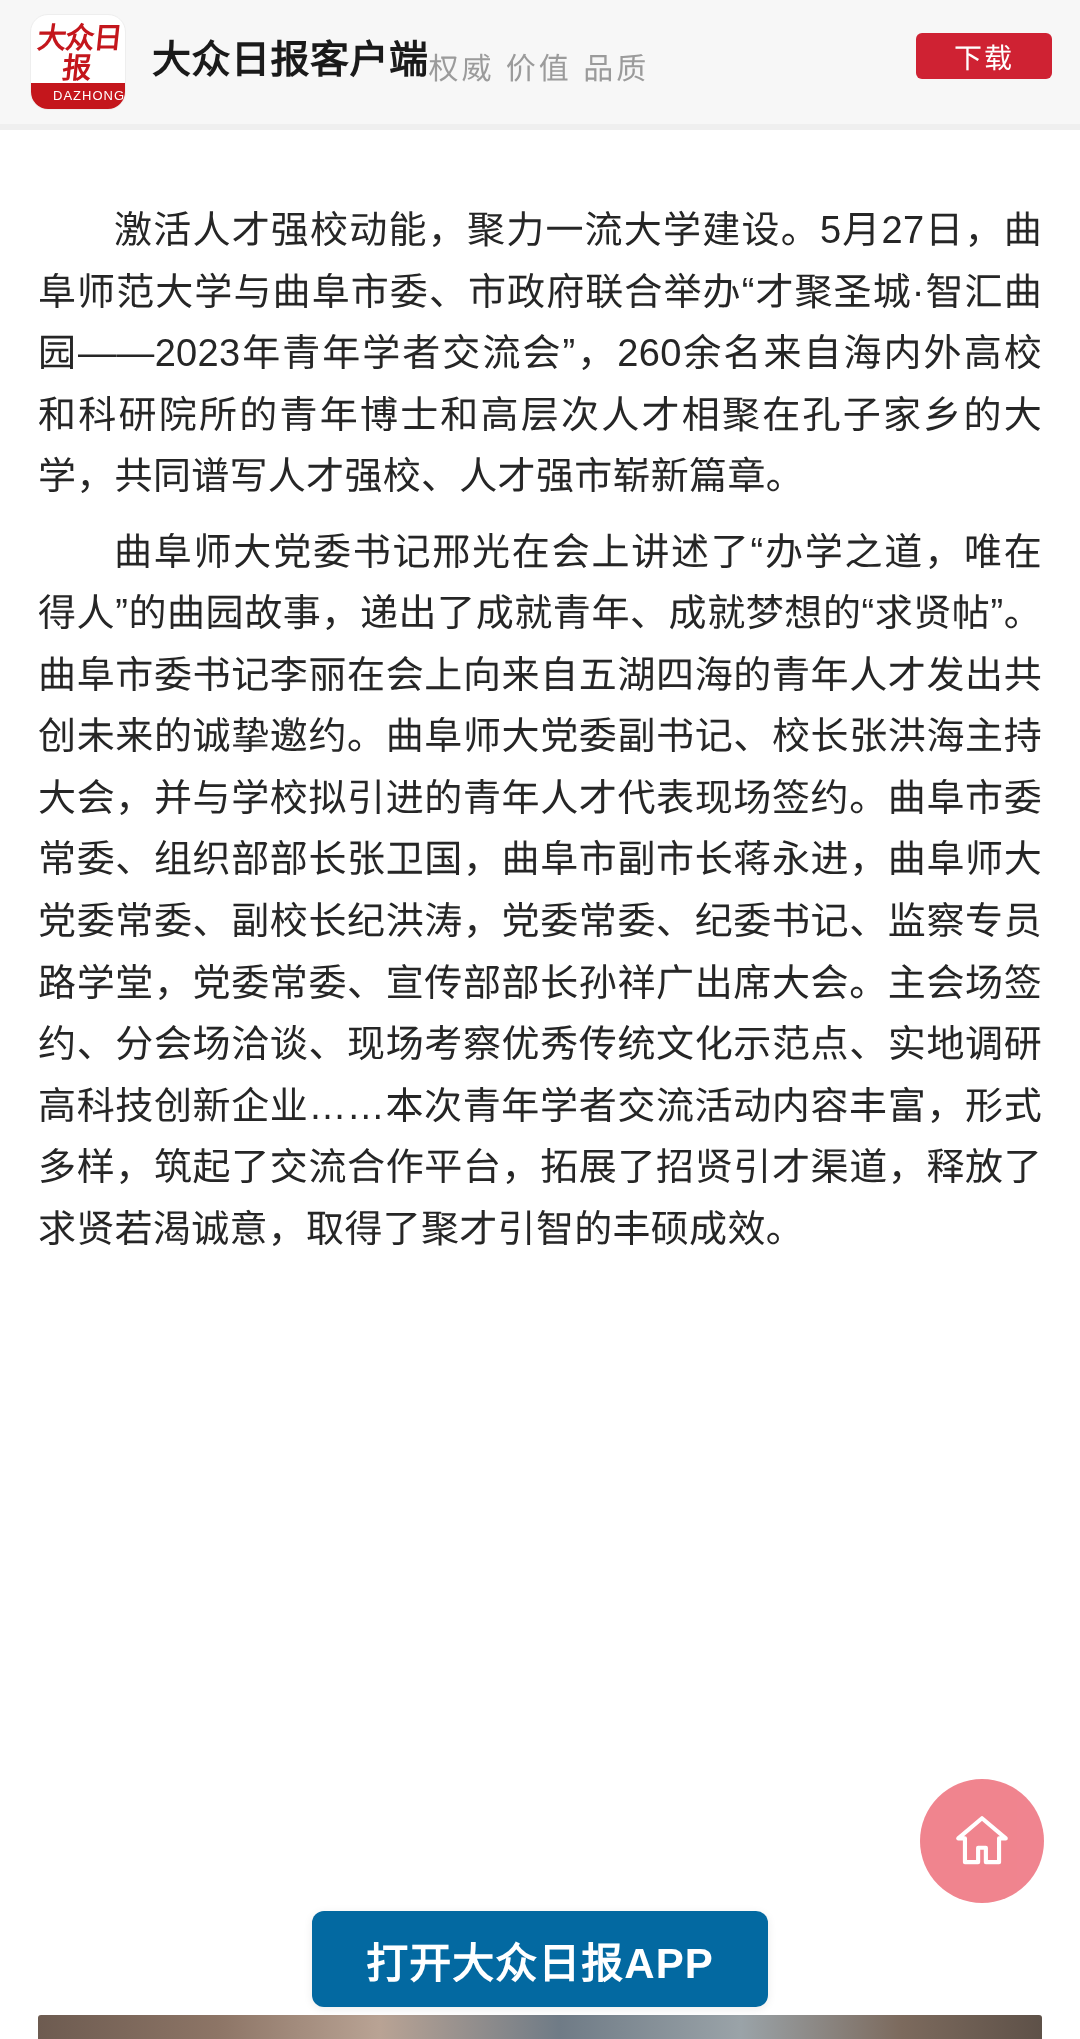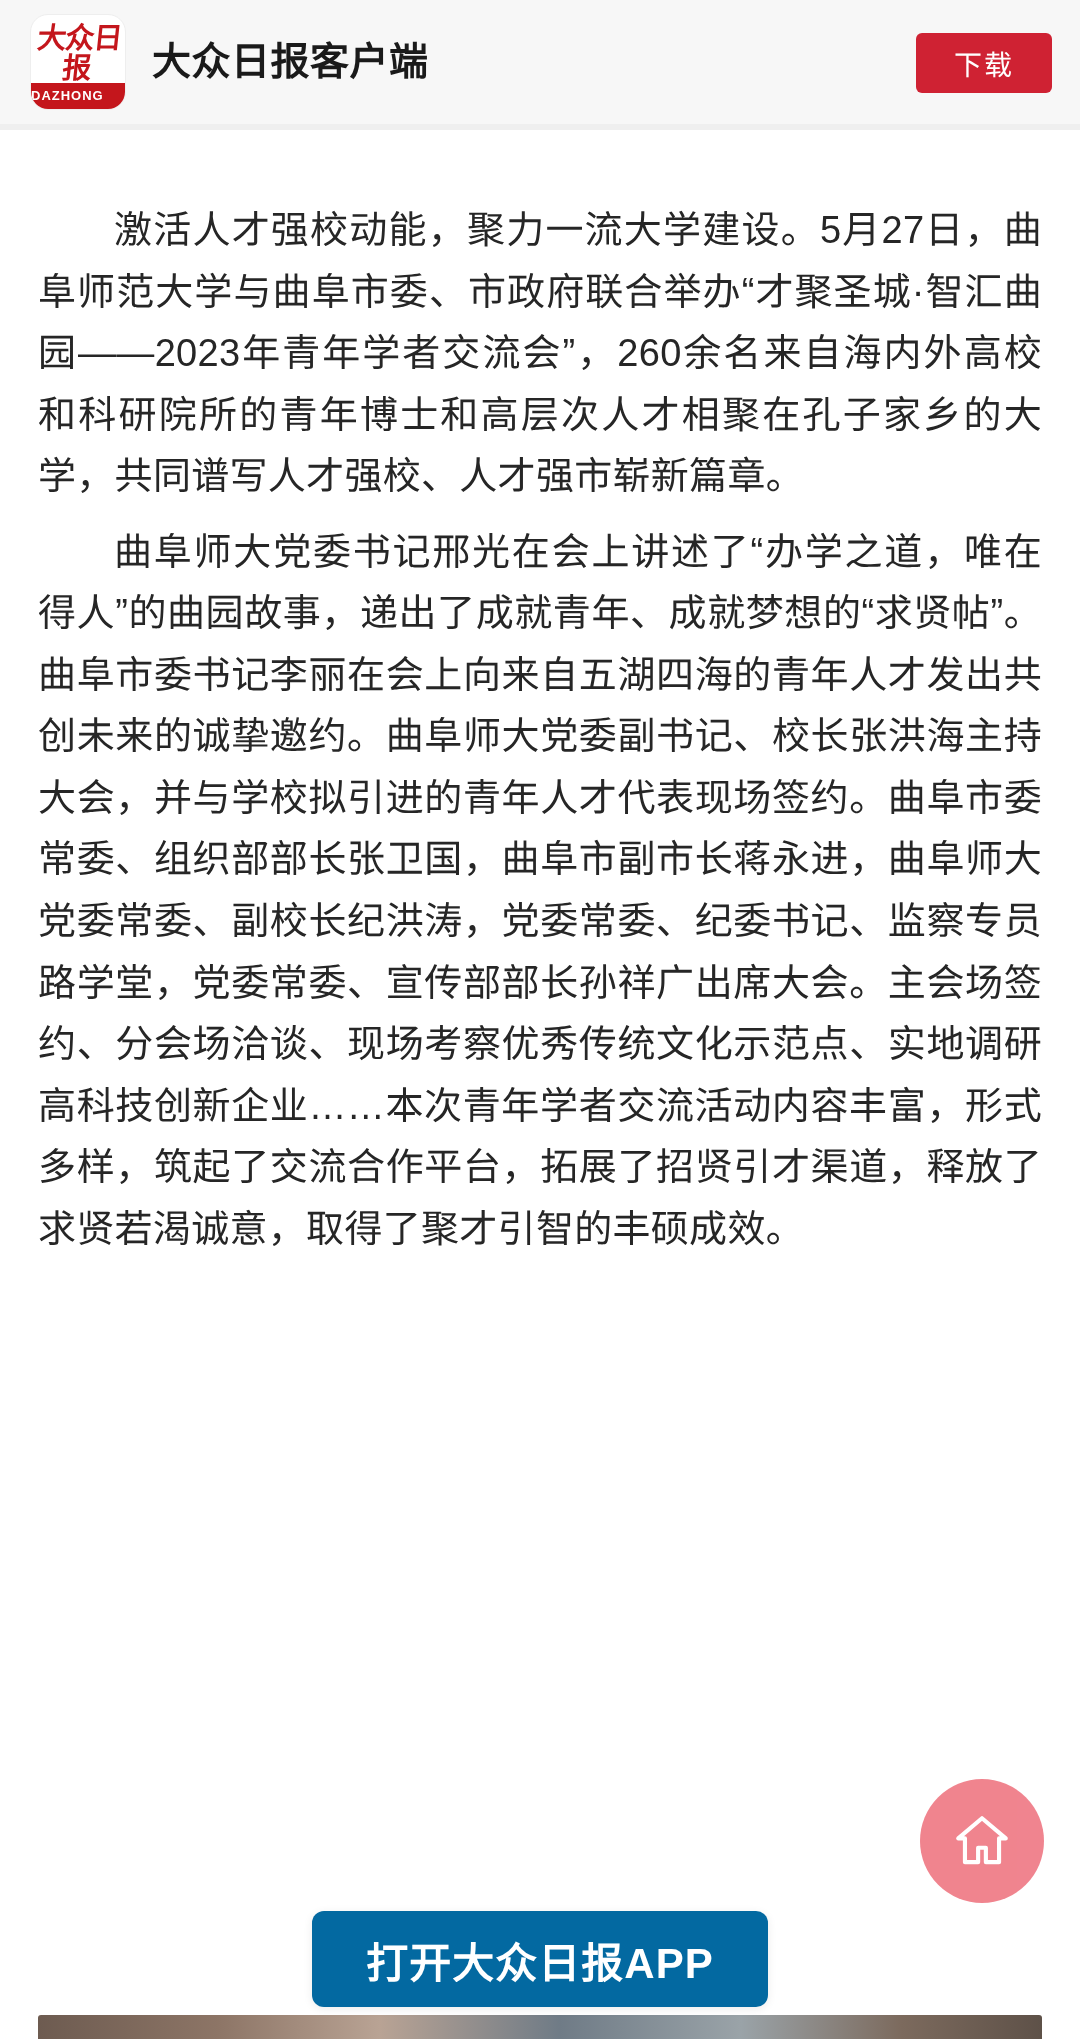--- a/index.html
+++ b/index.html
@@ -48,23 +48,23 @@
     letter-spacing: -1px;
     line-height: 1.05;
     transform: skewX(-6deg);
   }
   .logo-band {
     height: 26px;
     background: #c4161c;
     color: #ffffff;
     font-size: 13px;
     letter-spacing: 1px;
-    text-align: left;
+    text-align: right;
     line-height: 26px;
-    font-weight: bold;
+    font-weight: normal;
   }
   .appbar-text {
     margin-left: 26px;
     display: flex;
     flex-direction: row;
     justify-content: center;
   }
   .app-title {
     font-size: 39px;
     font-weight: bold;
@@ -76,21 +76,21 @@
     margin-top: 8px;
     font-size: 30px;
     color: #9b9b9b;
     letter-spacing: 3px;
   }
   .download-btn {
     position: absolute;
     right: 28px;
     top: 33px;
     width: 136px;
-    height: 60px;
+    height: 46px;
     background: #cf2233;
     color: #ffffff;
     border: none;
     border-radius: 6px;
     font-size: 28px;
     font-family: "Liberation Sans", sans-serif;
     letter-spacing: 2px;
     cursor: pointer;
   }
   .appbar-divider {
@@ -182,20 +182,21 @@
 </head>
 <body>
 
 <div class="appbar">
   <div class="logo">
     <div class="logo-cn">大众日报</div>
     <div class="logo-band">DAZHONG</div>
   </div>
   <div class="appbar-text">
     <div class="app-title">大众日报客户端</div>
+    <div class="app-sub">权威 价值 品质</div>
   </div>
   <button class="download-btn">下载</button>
 </div>
 <div class="appbar-divider"></div>
 
 <div class="article">
 
 
   <div class="body-text">
     <p>激活人才强校动能，聚力一流大学建设。5月27日，曲阜师范大学与曲阜市委、市政府联合举办“才聚圣城·智汇曲园——2023年青年学者交流会”，260余名来自海内外高校和科研院所的青年博士和高层次人才相聚在孔子家乡的大学，共同谱写人才强校、人才强市崭新篇章。</p>

